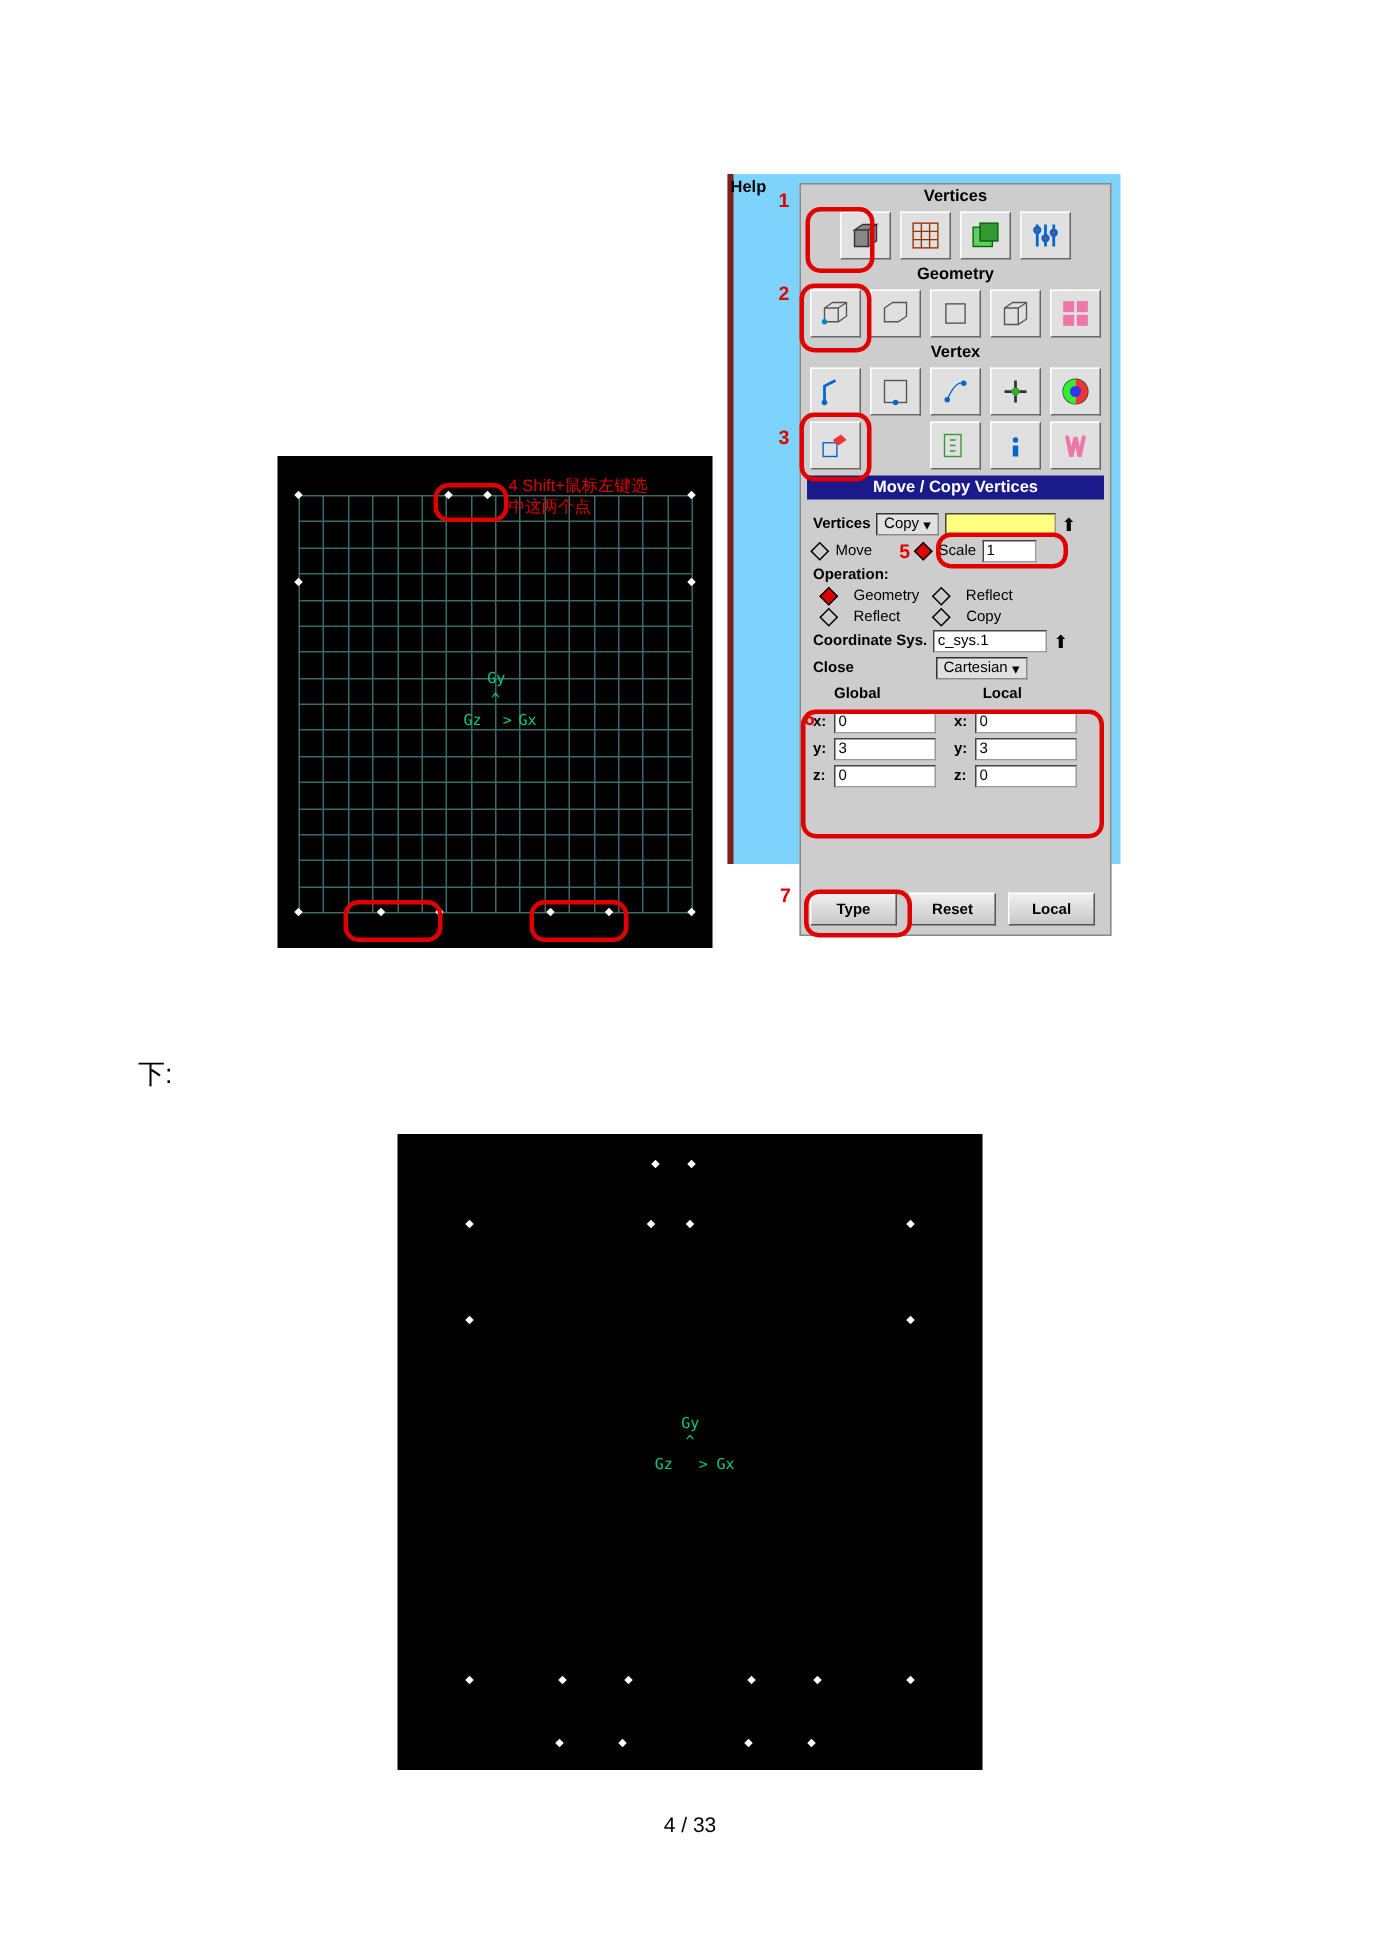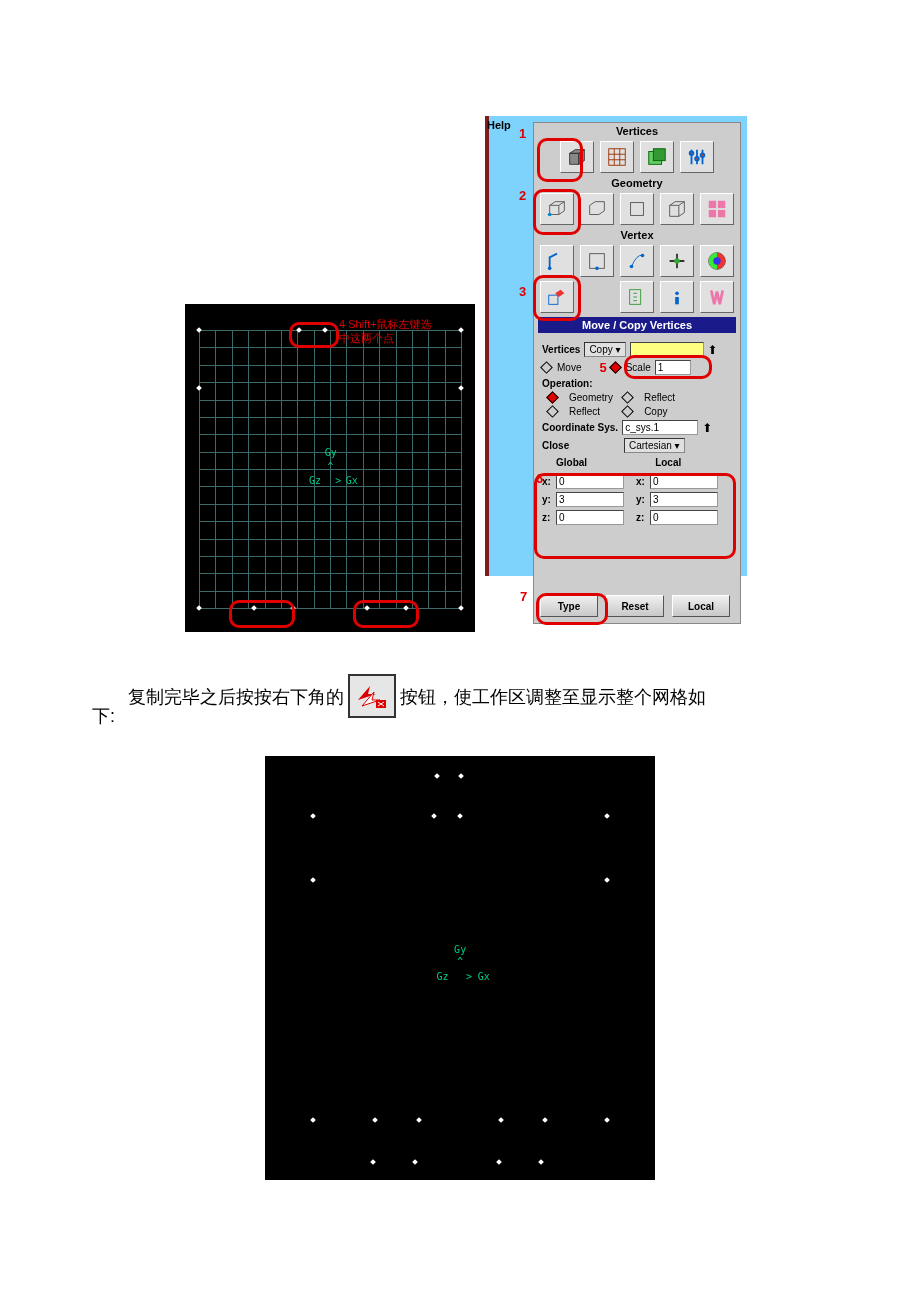--- a/index.html
+++ b/index.html
@@ -570,30 +570,20 @@
         <div style="position:absolute;left:6px;bottom:6px;display:flex;gap:8px">
           <div class="abtn">Type</div>
           <div class="abtn">Reset</div>
           <div class="abtn">Local</div>
         </div>
         <div class="red-ring" style="left:2px;top:470px;width:66px;height:26px"></div>
       </div>
     </div>
   </div>
 
-  <div class="para">
-    <span>复制完毕之后按按右下角的</span><span class="inline-icon">
-      <svg width="36" height="32" viewBox="0 0 36 32">
-        <polygon points="4,20 16,6 14,14 22,14" fill="#d00"></polygon>
-        <polygon points="8,26 20,12 18,20 26,20" fill="#fff" stroke="#d00"></polygon>
-        <rect x="22" y="20" width="10" height="8" fill="#d00"></rect>
-          <path d="M24 22l6 4M30 22l-6 4" stroke="#fff"></path>
-      </svg>
-    </span><span>按钮，使工作区调整至显示整个网格如</span>
-  </div>
   <div class="para2">下:</div>
 
   <div class="viewport2">
 
     <div class="vertex" style="left:172px;top:20px"></div>
     <div class="vertex" style="left:196px;top:20px"></div>
 
     <div class="vertex" style="left:108px;top:406px"></div>
     <div class="vertex" style="left:150px;top:406px"></div>
     <div class="vertex" style="left:234px;top:406px"></div>
@@ -649,13 +639,14 @@
       <div class="vertex" style="left:100%;top:21%"></div>
       <div class="vertex" style="left:41%;top:0"></div>
       <div class="vertex" style="left:50%;top:0"></div>
       <div class="vertex" style="left:21%;top:100%"></div>
       <div class="vertex" style="left:36%;top:100%"></div>
       <div class="vertex" style="left:64%;top:100%"></div>
       <div class="vertex" style="left:79%;top:100%"></div>
     </div>
   </div>
 
+  <div class="page-num">4 / 33</div>
 </div>
 
 </body></html>

